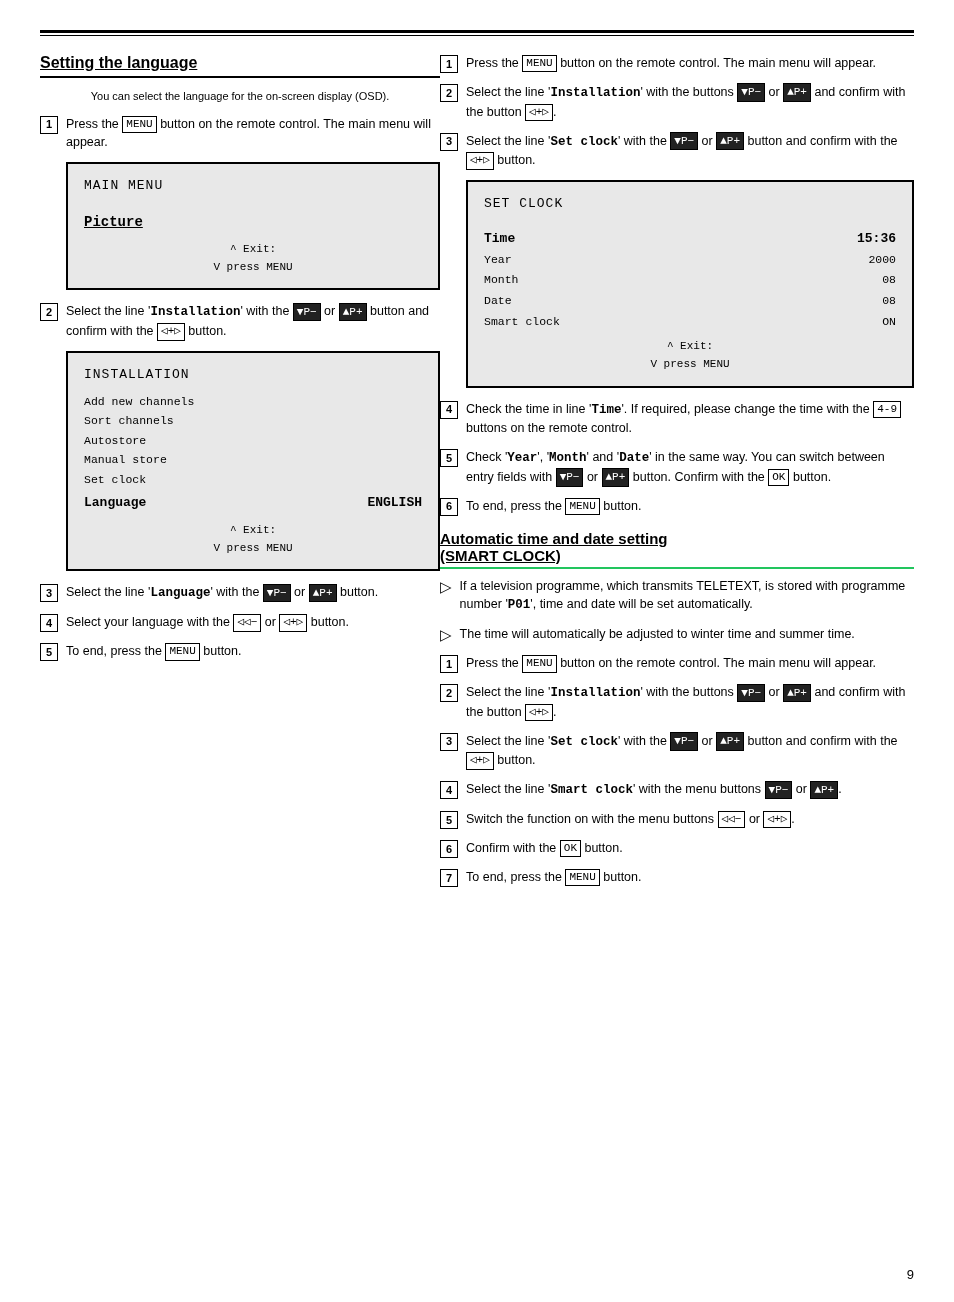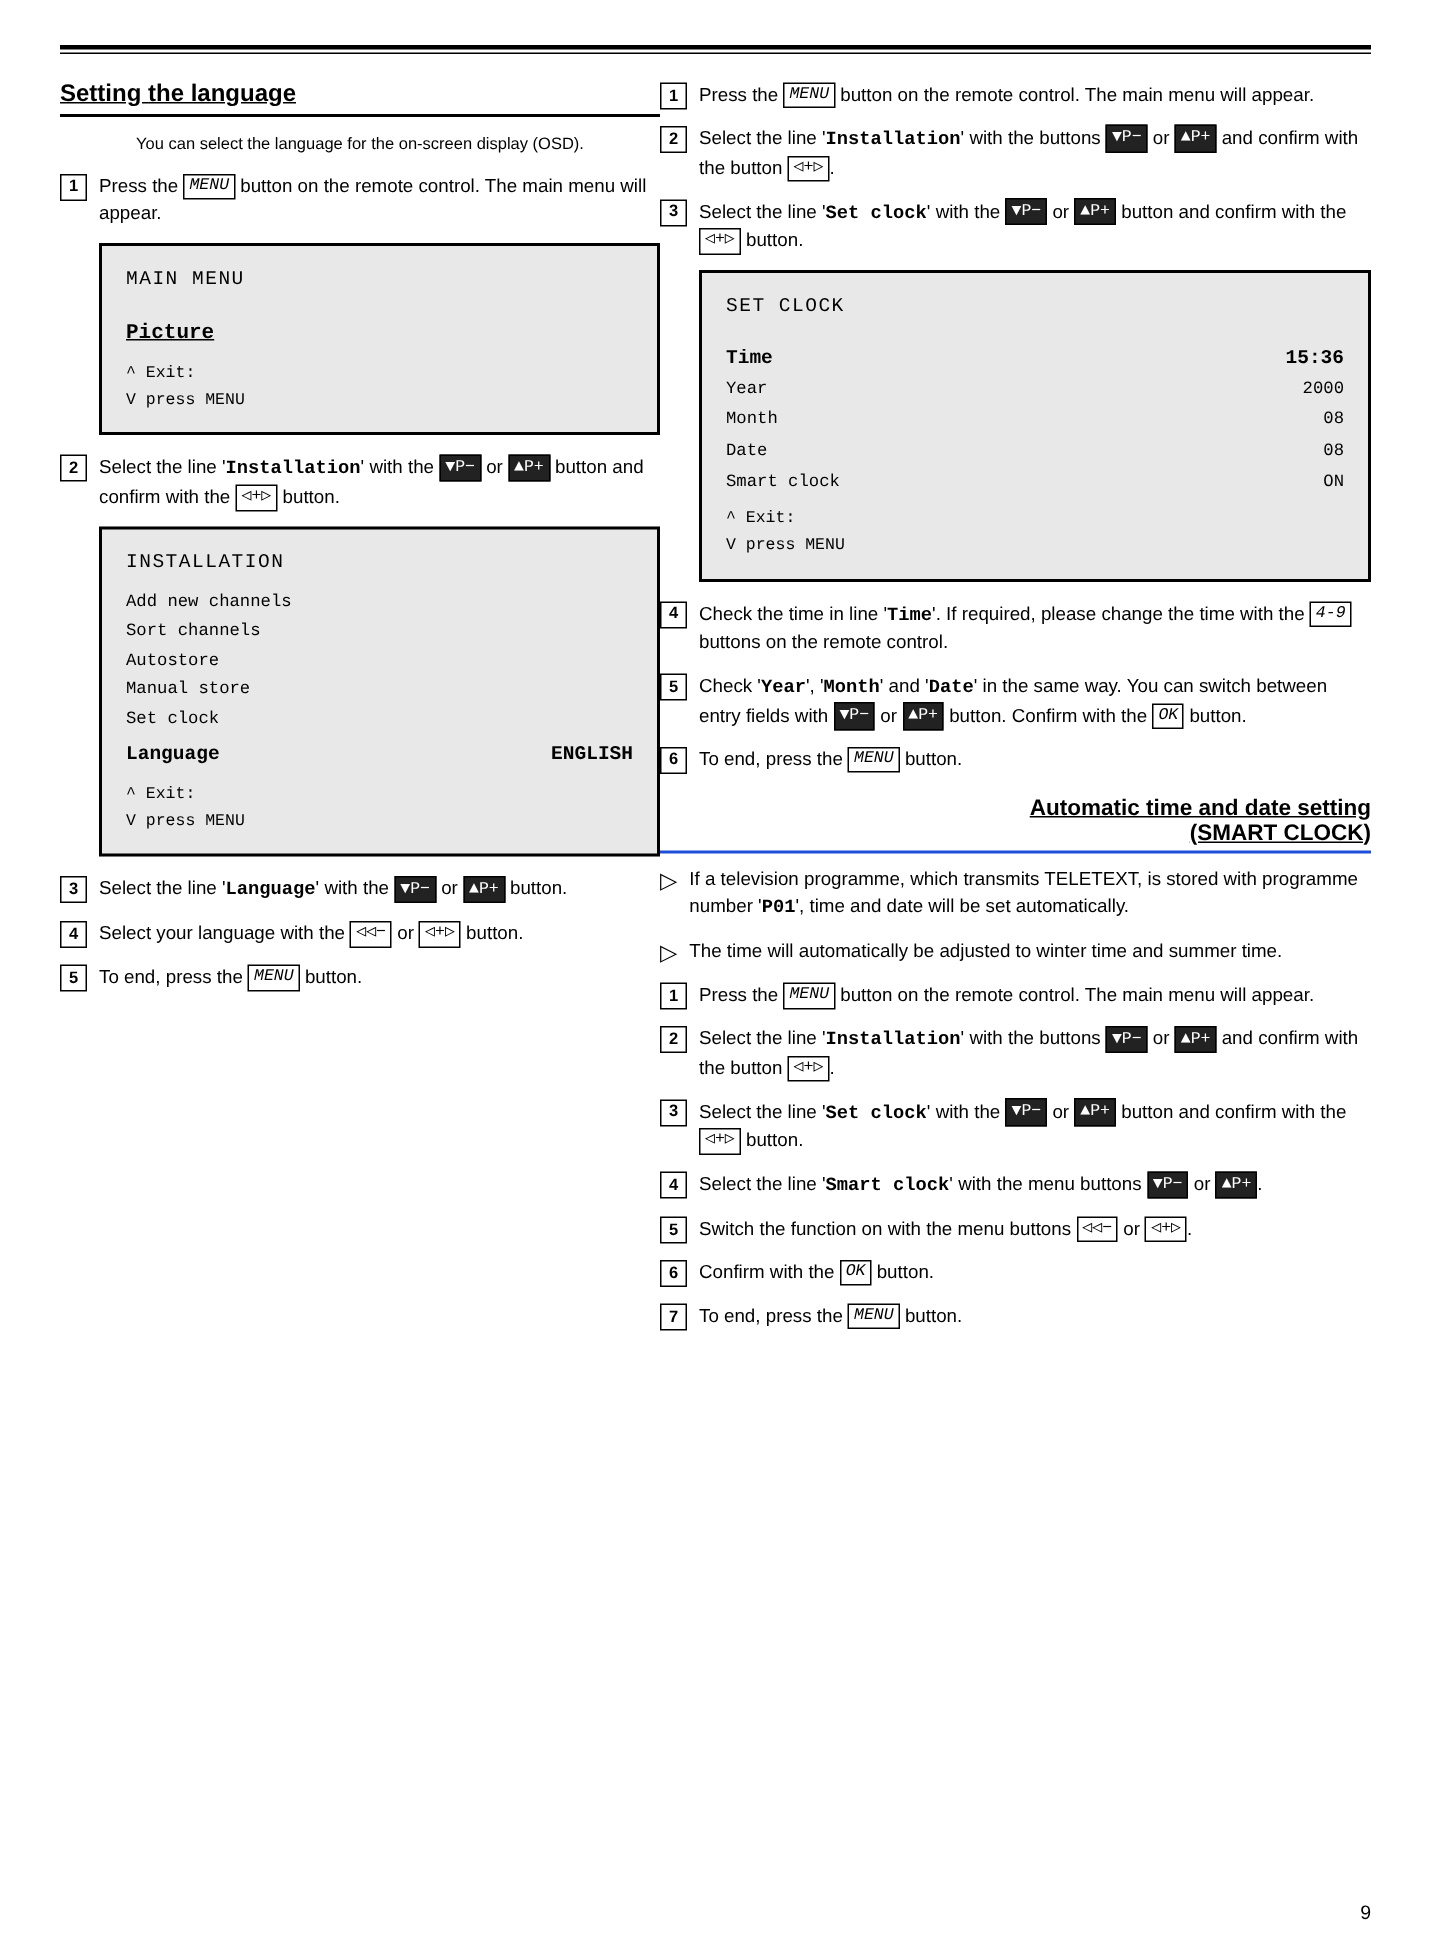--- a/index.html
+++ b/index.html
@@ -78,21 +78,20 @@
     .btn {
       display: inline-block;
       border: 1.5px solid #000;
       padding: 0px 3px;
       font-size: 11px;
       font-family: 'Courier New', monospace;
       background: #fff;
       white-space: nowrap;
       vertical-align: middle;
       line-height: 1.4;
-      font-style: italic;
     }
     .btn-dark {
       background: #222;
       color: #fff;
       border: 1.5px solid #000;
       display: inline-block;
       padding: 0px 3px;
       font-size: 11px;
       font-family: 'Courier New', monospace;
       white-space: nowrap;
@@ -118,29 +117,29 @@
       font-weight: bold;
       text-decoration: underline;
     }
     .menu-box .menu-row {
       display: flex;
       justify-content: space-between;
     }
     .menu-box .menu-exit {
       margin-top: 8px;
       font-size: 11px;
+      text-align: center;
     }
     .sub-section-title {
       font-size: 15px;
       font-weight: bold;
       text-decoration: underline;
       margin: 14px 0 8px 0;
-      border-bottom: 2px solid #1d4ed8;
+      border-bottom: 2px solid #22c55e;
       padding-bottom: 3px;
-      text-align: right;
     }
     .note-step {
       display: flex;
       align-items: flex-start;
       margin-bottom: 10px;
     }
     .note-icon {
       font-size: 15px;
       margin-right: 8px;
       flex-shrink: 0;

